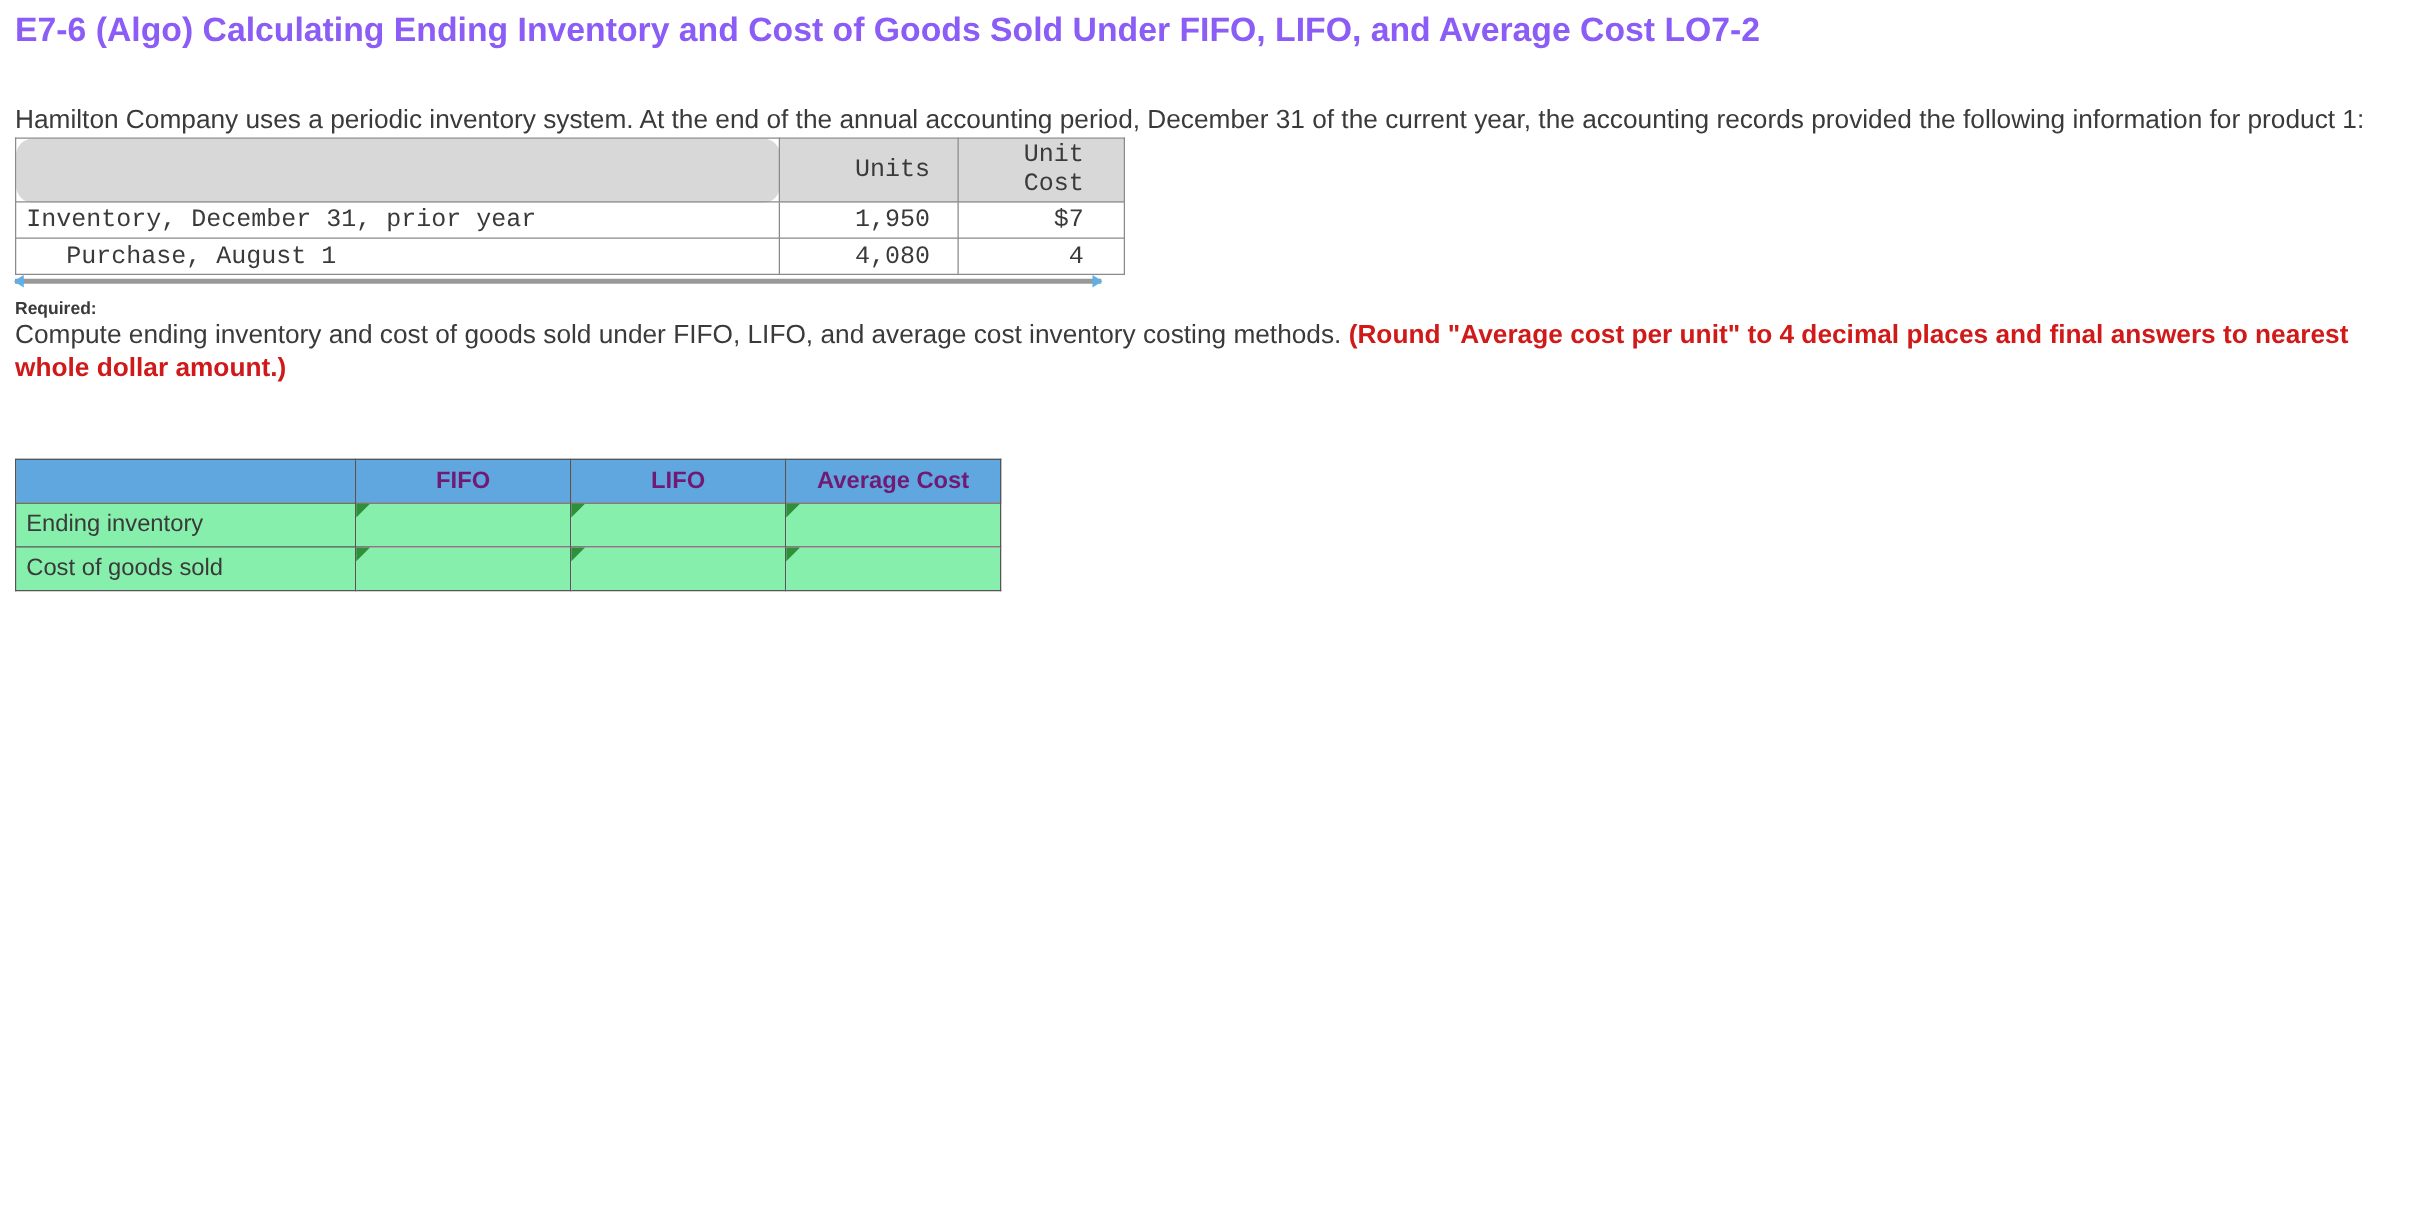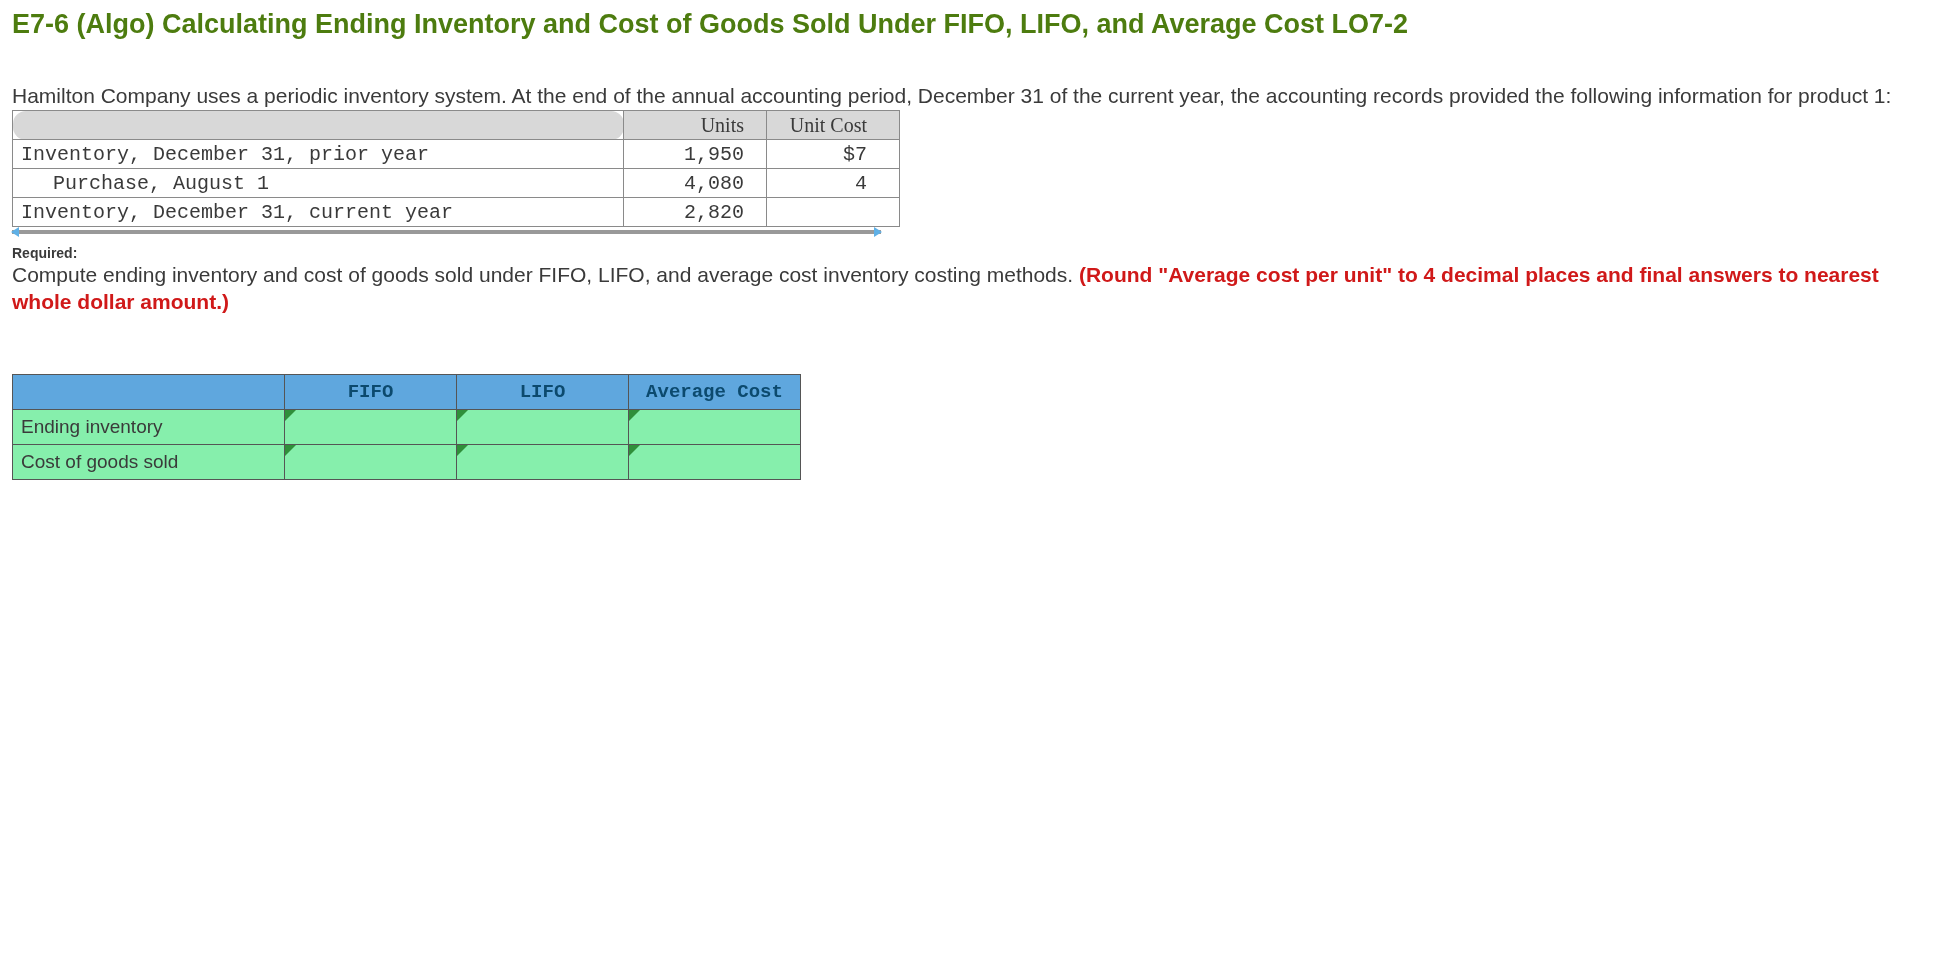--- a/index.html
+++ b/index.html
@@ -9,21 +9,21 @@
     margin: 0;
     padding: 8px 12px;
     background: #fff;
     width: 1938px;
     box-sizing: border-box;
   }
   .title {
     font-weight: bold;
     font-size: 27px;
     line-height: 1.25;
-    color: #4d7c0f;
+    color: #8b5cf6;
     margin-bottom: 40px;
   }
   .intro {
     font-size: 21px;
     line-height: 1.35;
     max-width: 1900px;
   }
   
   table.inv {
     border-collapse: collapse;
@@ -34,21 +34,20 @@
   table.inv td, table.inv th {
     border: 1px solid #8a8a8a;
     padding: 2px 10px;
     text-align: center;
     height: 24px;
     box-sizing: content-box;
   }
   table.inv th {
     background: #d8d8d8;
     font-weight: normal;
-    font-family: Liberation Serif, serif;
   }
   table.inv .desc {
     width: 560px;
     text-align: left;
     padding-left: 8px;
     border-radius: 13px;
   }
   table.inv .indent {
     padding-left: 40px;
   }
@@ -109,23 +108,22 @@
     border: 1px solid #555;
     padding: 4px 8px;
     height: 26px;
     box-sizing: content-box;
     text-align: center;
     background: #86efac;
   }
   table.ans th {
     background: #5fa7de;
     font-weight: bold;
-    color: #0c4a6e;
+    color: #701a75;
     vertical-align: middle;
-    font-family: Liberation Mono, monospace;
   }
   table.ans .corner {
     background: #5fa7de;
     width: 255px;
   }
   table.ans th.col {
     width: 155px;
   }
   table.ans td.label {
     text-align: left;
@@ -164,25 +162,20 @@
   <tr>
     <td class="desc">Inventory, December 31, prior year</td>
     <td class="num">1,950</td>
     <td class="cost">$7</td>
   </tr>
   <tr>
     <td class="desc indent">Purchase, August 1</td>
     <td class="num">4,080</td>
     <td class="cost">4</td>
   </tr>
-  <tr>
-    <td class="desc">Inventory, December 31, current year</td>
-    <td class="num">2,820</td>
-    <td class="cost"></td>
-  </tr>
 </tbody>
   </table>
 
 <div class="scrollbar-fake">
   <div class="track"></div>
   <div class="arrow-l"></div>
   <div class="arrow-r"></div>
 </div>
 
 <div class="req-label">Required:</div>

